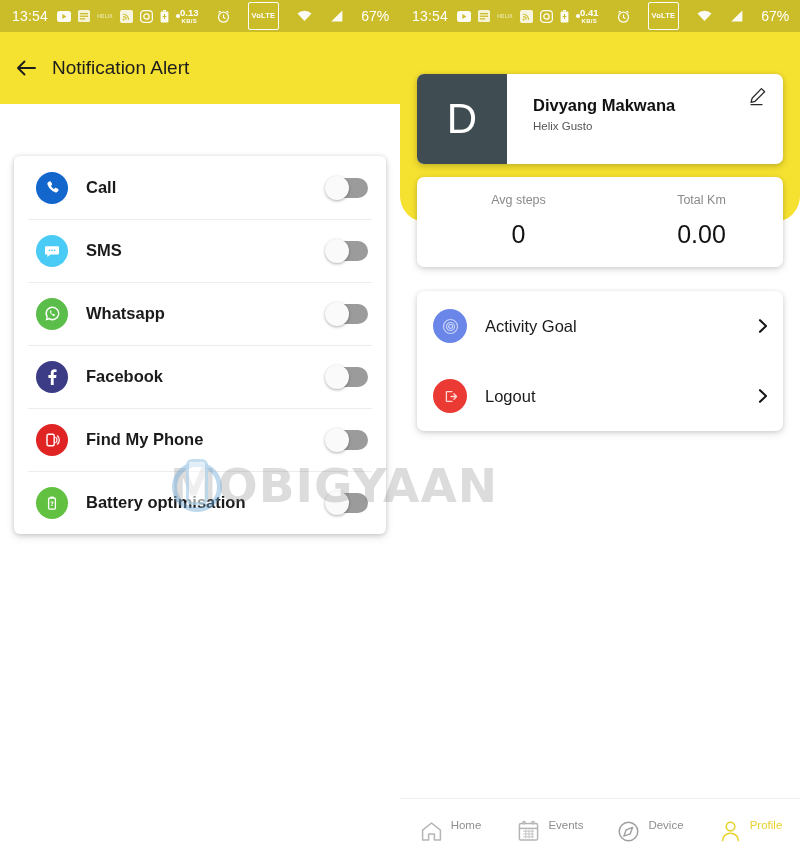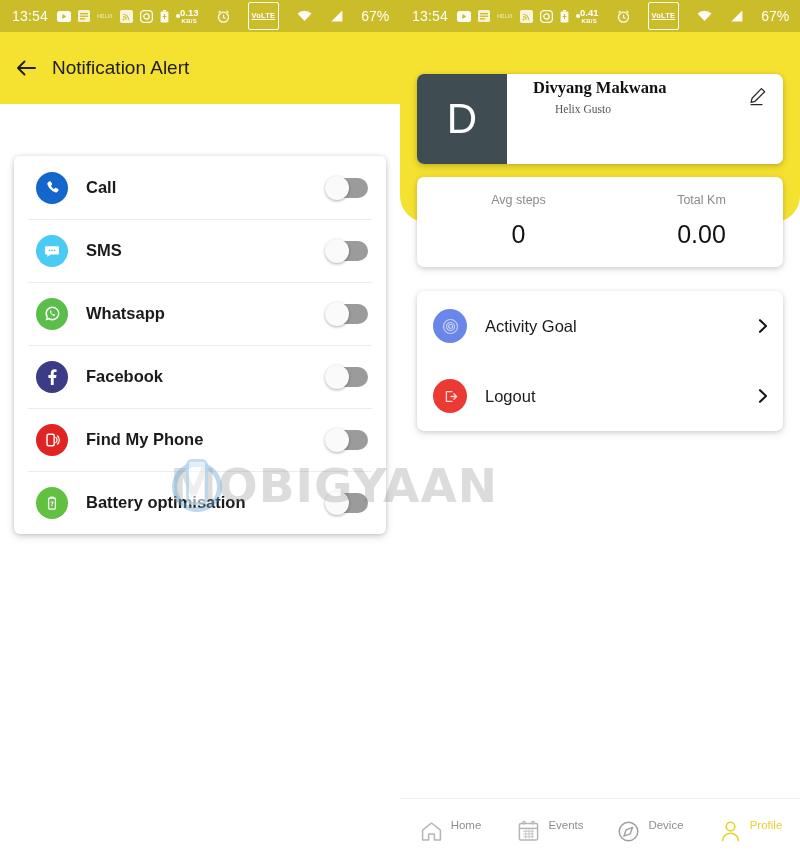--- a/index.html
+++ b/index.html
@@ -31,21 +31,20 @@
   .sb-rate { display: flex; flex-direction: column; align-items: center; line-height: 1; }
   .sb-rate .r1 { font-size: 9.5px; font-weight: 700; }
   .sb-rate .r2 { font-size: 6px; font-weight: 700; letter-spacing: .3px; }
   .sb-pct { font-size: 14px; font-weight: 500; }
   .ic { display: inline-block; opacity: .95; }
   .ic svg { display: block; }
   .volte-box {
     border: 1.4px solid #fff; border-radius: 2px;
     font-size: 7.5px; font-weight: 700; padding: 9px 3px; line-height: 1;
     letter-spacing: .2px;
-    text-decoration: underline;
   }
   .dot-small { width: 4px; height: 4px; border-radius: 50%; background: #fff; }
 
   
   .left-header {
     position: absolute; top: 32px; left: 0; width: 400px; height: 72px;
     background: #f5e130;
     display: flex; align-items: center; padding-left: 14px; gap: 12px;
   }
   .back-arrow { width: 26px; height: 26px; cursor: pointer; }
@@ -119,23 +118,23 @@
     position: absolute; top: 74px; left: 17px; width: 366px; height: 90px;
     background: #ffffff; border-radius: 7px;
     box-shadow: 0 1px 5px rgba(0,0,0,.16), 0 3px 9px rgba(0,0,0,.10);
     display: flex; overflow: hidden;
   }
   .avatar {
     width: 90px; height: 90px; background: #3f4d53;
     display: flex; align-items: center; justify-content: center;
     color: #ffffff; font-size: 42px; font-weight: 300; flex: 0 0 90px;
   }
-  .profile-text { flex: 1; padding: 4px 0 0 26px; font-family: Liberation Serif, serif; }
+  .profile-text { flex: 1; padding: 22px 0 0 26px; }
   .profile-name { font-size: 16.5px; font-weight: 700; color: #111111; }
-  .profile-sub  { font-size: 11.5px; color: #555555; margin-top: 5px; margin-left: 22px; }
+  .profile-sub  { font-size: 11.5px; color: #555555; margin-top: 5px; }
   .edit-btn {
     width: 40px; padding-top: 12px; padding-right: 12px;
     display: flex; align-items: flex-start; justify-content: center; cursor: pointer;
   }
 
   .stats-card {
     position: absolute; top: 177px; left: 17px; width: 366px; height: 90px;
     background: #ffffff; border-radius: 7px;
     box-shadow: 0 1px 5px rgba(0,0,0,.14), 0 3px 9px rgba(0,0,0,.09);
     display: flex;

